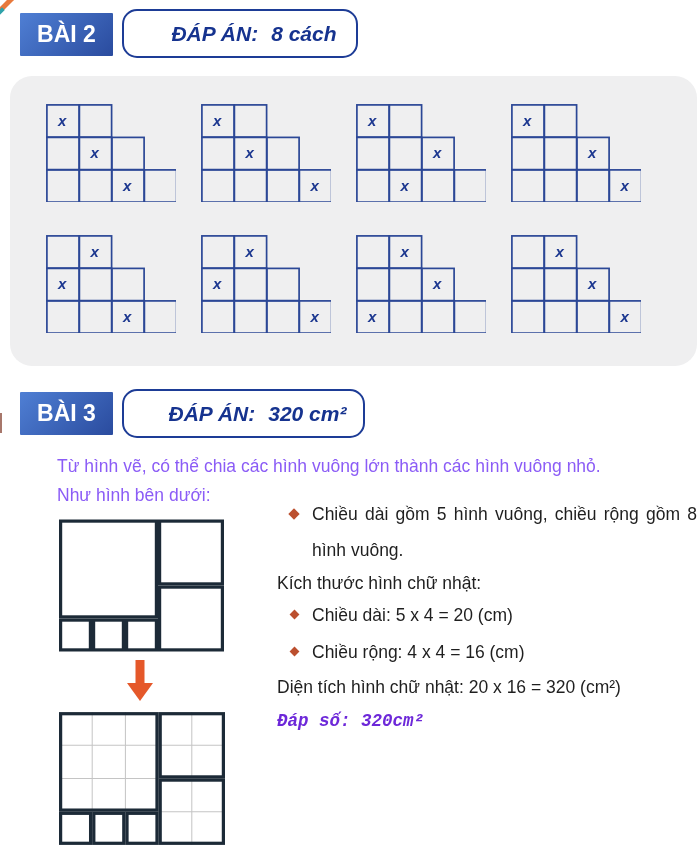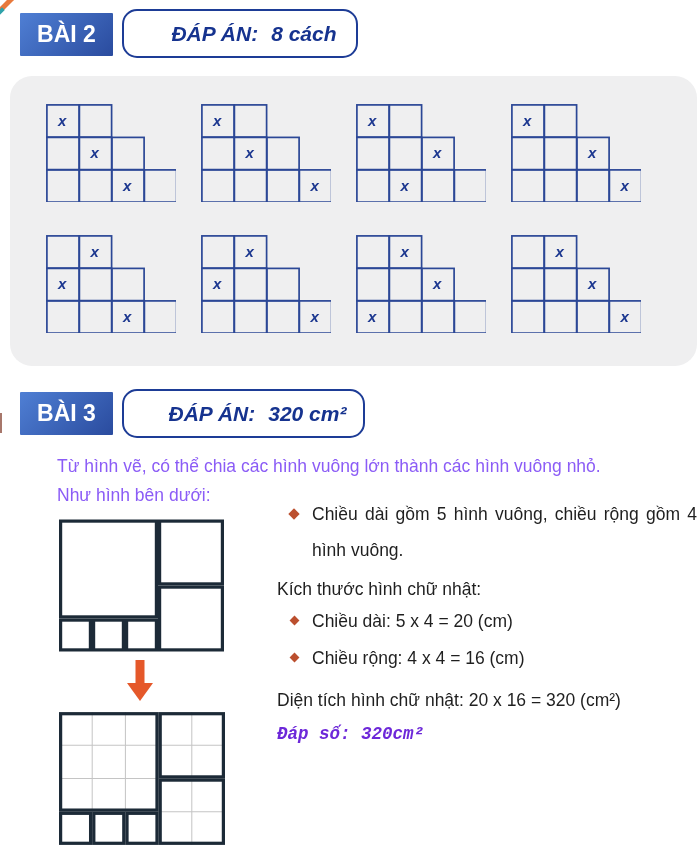--- a/index.html
+++ b/index.html
@@ -48,24 +48,24 @@
   }
   .bullet-item{position:relative;padding-left:35px;text-align:justify;line-height:36px;}
   .bullet-item .diamond{
     position:absolute;left:13px;top:14px;width:8px;height:8px;background:#bb4f2e;transform:rotate(45deg);
   }
   .bullet-line{position:relative;padding-left:35px;line-height:26px;}
   .bullet-line .diamond{
     position:absolute;left:14px;top:9px;width:7px;height:7px;background:#bb4f2e;transform:rotate(45deg);
   }
   .b2{margin-top:8px;}
-  .size-heading{margin-top:8px;line-height:26px;}
+  .size-heading{margin-top:2px;line-height:26px;}
   .dim1{margin-top:6px;}
   .dim2{margin-top:11px;}
-  .area-line{margin-top:16px;line-height:26px;}
+  .area-line{margin-top:9px;line-height:26px;}
   .final-answer{margin-top:8px;line-height:26px;color:#6d28d9;font-weight:bold;font-style:italic;font-family:Liberation Mono, monospace;}
 </style>
 </head>
 <body>
 
 <div class="page">
 
   <div class="corner-stripe"></div>
   <div class="corner-stripe2"></div>
   <div class="edge-mark"></div>
@@ -232,21 +232,21 @@
       <rect x="100.6" y="1.6" width="62.8" height="62.8" fill="none" stroke="#1c2a37" stroke-width="3.2"></rect>
       <rect x="100.6" y="67.6" width="62.8" height="62.8" fill="none" stroke="#1c2a37" stroke-width="3.2"></rect>
       <rect x="1.6" y="100.6" width="29.8" height="29.8" fill="none" stroke="#1c2a37" stroke-width="3.2"></rect>
       <rect x="34.6" y="100.6" width="29.8" height="29.8" fill="none" stroke="#1c2a37" stroke-width="3.2"></rect>
       <rect x="67.6" y="100.6" width="29.8" height="29.8" fill="none" stroke="#1c2a37" stroke-width="3.2"></rect>
     </svg>
 
   <div class="solution">
     <div class="bullet-item">
       <span class="diamond"></span>
-      <span>Chiều dài gồm 5 hình vuông, chiều rộng gồm 4 hình vuông.</span>
+      <span>Chiều dài gồm 5 hình vuông, chiều rộng gồm 8 hình vuông.</span>
     </div>
     <div class="size-heading">Kích thước hình chữ nhật:</div>
     <div class="bullet-line dim1">
       <span class="diamond"></span>
       <span>Chiều dài: 5 x 4 = 20 (cm)</span>
     </div>
     <div class="bullet-line dim2">
       <span class="diamond"></span>
       <span>Chiều rộng: 4 x 4 = 16 (cm)</span>
     </div>

